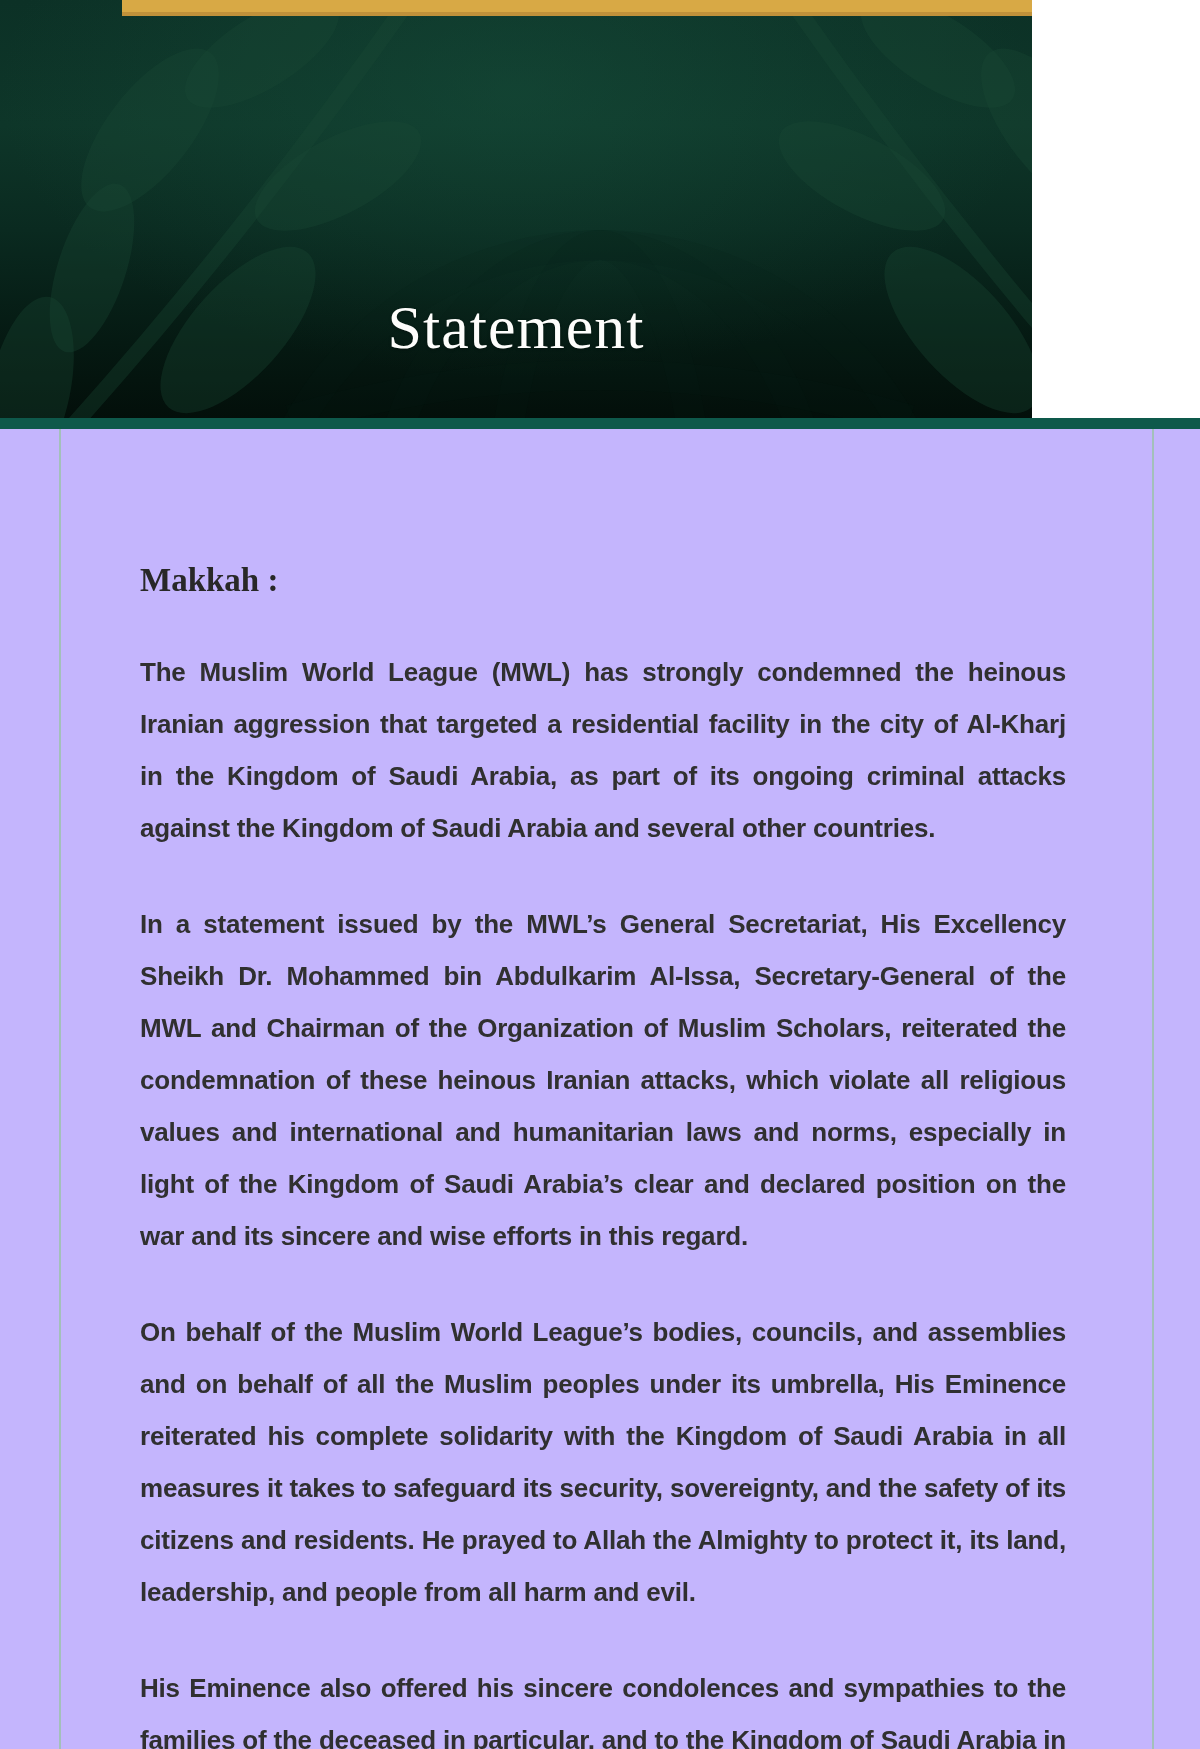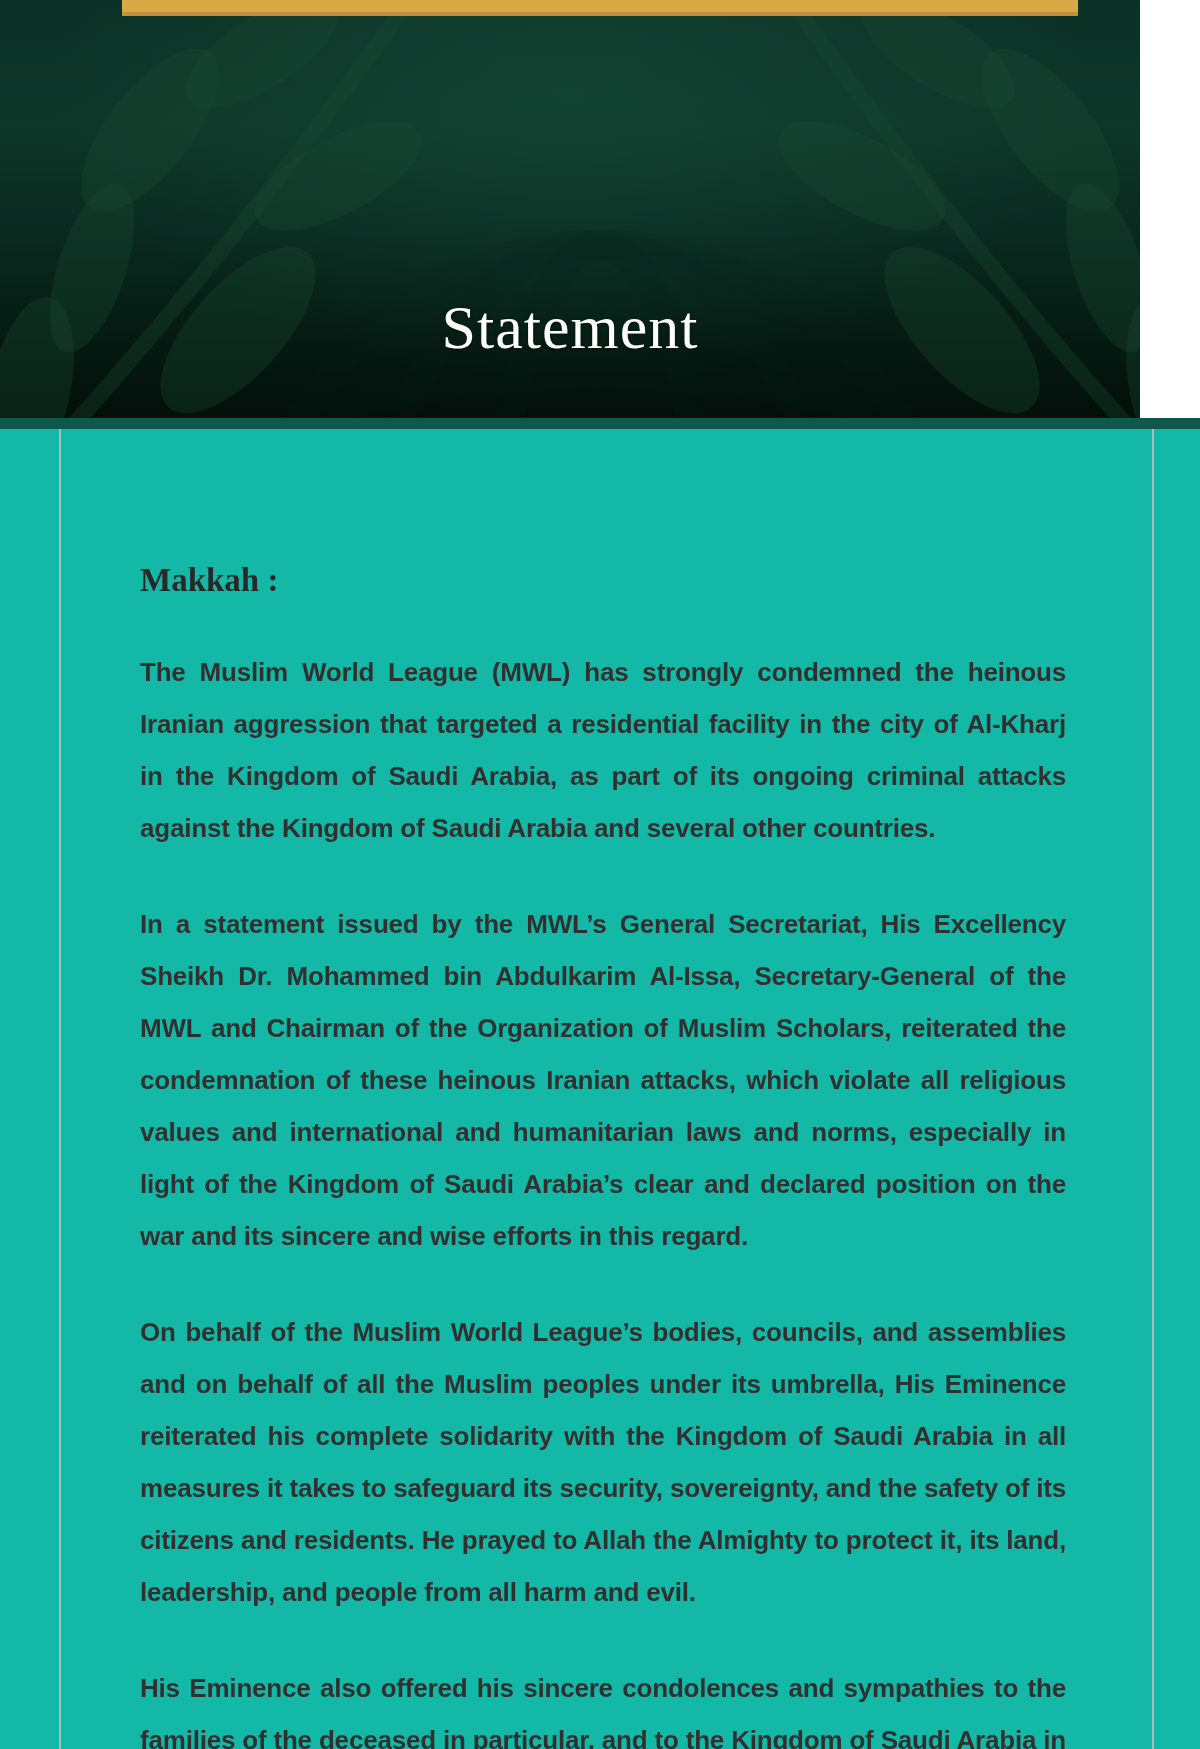--- a/index.html
+++ b/index.html
@@ -4,21 +4,21 @@
 <style>
   html,body{margin:0;padding:0;background:#e8e8e8;}
   .page{
     position:relative;width:1200px;height:1749px;margin:0 auto;
     background:#ffffff;overflow:hidden;
     font-family:"Liberation Sans",sans-serif;
   }
 
   
   .header{
-    position:absolute;top:0;left:0;width:1140px;height:418px;
+    position:absolute;top:0;left:0;width:1032px;height:418px;
     background:
       radial-gradient(ellipse 760px 420px at 50% 22%, rgba(26,88,66,0.40), rgba(26,88,66,0) 68%),
       linear-gradient(180deg,#0c3126 0%, #0e3629 30%, #0a2a20 55%, #051912 82%, #030f0a 100%);
     overflow:hidden;
   }
   .header-art{position:absolute;top:0;left:0;}
   .gold-bar{
     position:absolute;top:0;left:122px;width:956px;height:12px;
     background:#d8a945;border-bottom:4px solid #c0913a;
   }
@@ -30,21 +30,21 @@
     text-shadow:0 1px 3px rgba(0,0,0,0.35);
   }
   .teal-strip{
     position:absolute;top:418px;left:0;width:1200px;height:11px;
     background:#0e594b;
   }
 
   
   .content{
     position:absolute;top:429px;left:0;width:1200px;height:1320px;
-    background:#14b8a6;
+    background:#c4b5fd;
   }
   .side-line{position:absolute;top:0;bottom:0;width:2px;background:#a3c0ba;}
   .side-line.left{left:59px;}
   .side-line.right{left:1152px;}
 
   .content-inner{padding:133px 134px 0 140px;}
   .location-heading{
     margin:0 0 46px 0;
     font-family:"Liberation Serif","DejaVu Serif",serif;
     font-weight:700;font-size:33px;line-height:1.15;color:#282828;

